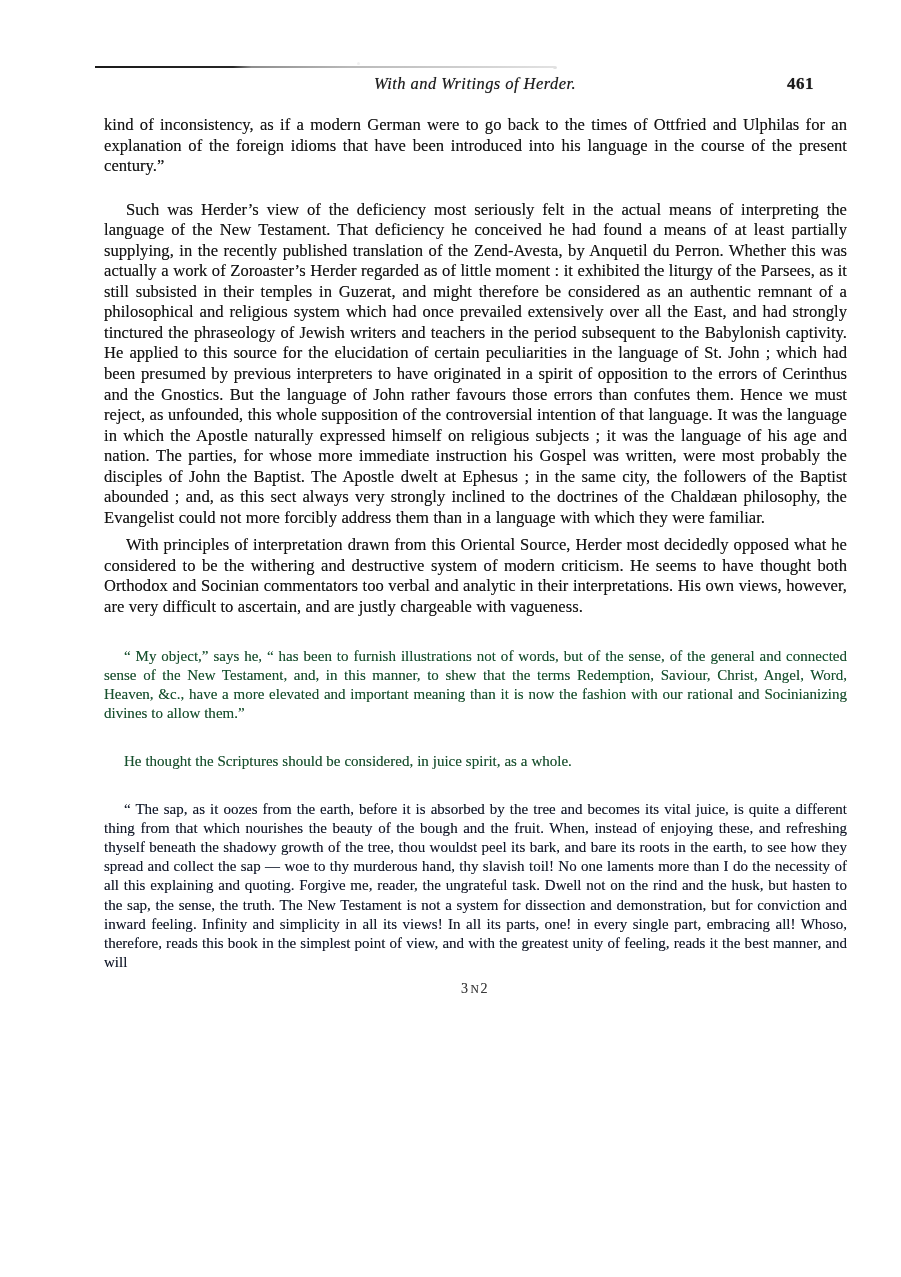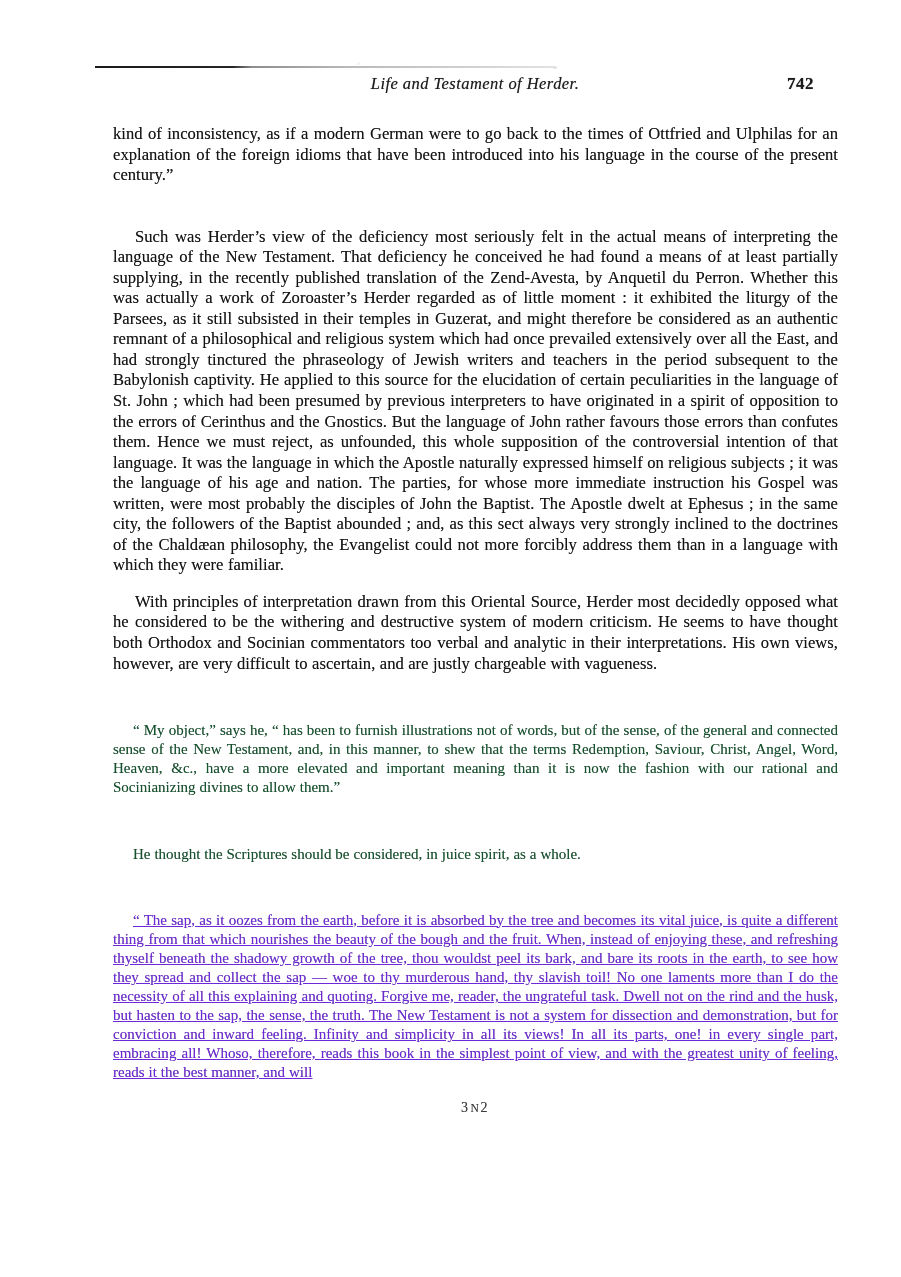--- a/index.html
+++ b/index.html
@@ -79,21 +79,21 @@
 
   
   .column {
     position: absolute;
     left: 97px;
     top: 108px;
     width: 757px;
   }
 
   p {
-    margin: 16px;
+    margin: 7px;
     text-align: justify;
     text-justify: inter-word;
     hyphens: none;
   }
 
   
   .body-p {
     font-size: 16.6px;
     line-height: 20.55px;
     letter-spacing: 0.02px;
@@ -107,21 +107,21 @@
   
   .quote-p {
     font-size: 15.0px;
     line-height: 19.1px;
     letter-spacing: 0.01px;
     word-spacing: 0.15px;
     color: #14532d;
     text-indent: 20px;
     text-shadow: 0 0 0.5px rgba(0,0,0,0.4);
   }
-  .quote-p.lighter { color: #6d28d9; text-decoration: underline; }
+  .quote-p.lighter { color: #0f172a; }
 
   .gap-sm { height: 9px; }
   .gap-md { height: 15px; }
 
   
   .signature {
     margin-top: 1px;
     text-align: center;
     font-size: 14px;
     letter-spacing: 2.6px;
@@ -147,22 +147,22 @@
 <body>
 
 <div class="page">
 
   <div class="blotch" style="left:357px;top:62px;width:3px;height:3px;"></div>
   <div class="blotch" style="left:553px;top:66px;width:4px;height:3px;opacity:.12;"></div>
 
   <div class="head-zone">
     <div class="head-rule"></div>
     <div class="head-line">
-      <div class="running-head">Life and Testament of Herder.</div>
-      <div class="folio">742</div>
+      <div class="running-head">With and Writings of Herder.</div>
+      <div class="folio">461</div>
     </div>
   </div>
 
   <div class="column">
 
     <p class="body-p flush">kind of inconsistency, as if a modern German were to go back to the times of Ottfried and Ulphilas for an explanation of the foreign idioms that have been introduced into his language in the course of the present century.”</p>
 
     <div class="gap-sm"></div>
 
     <p class="body-p indent">Such was Herder’s view of the deficiency most seriously felt in the actual means of interpreting the language of the New Testament. That deficiency he conceived he had found a means of at least partially supplying, in the recently published translation of the Zend-Avesta, by Anquetil du Perron. Whether this was actually a work of Zoroaster’s Herder regarded as of little moment : it exhibited the liturgy of the Parsees, as it still subsisted in their temples in Guzerat, and might therefore be considered as an authentic remnant of a philosophical and religious system which had once prevailed extensively over all the East, and had strongly tinctured the phraseology of Jewish writers and teachers in the period subsequent to the Babylonish captivity. He applied to this source for the elucidation of certain peculiarities in the language of St. John ; which had been presumed by previous interpreters to have originated in a spirit of opposition to the errors of Cerinthus and the Gnostics. But the language of John rather favours those errors than confutes them. Hence we must reject, as unfounded, this whole supposition of the controversial intention of that language. It was the language in which the Apostle naturally expressed himself on religious subjects ; it was the language of his age and nation. The parties, for whose more immediate instruction his Gospel was written, were most probably the disciples of John the Baptist. The Apostle dwelt at Ephesus ; in the same city, the followers of the Baptist abounded ; and, as this sect always very strongly inclined to the doctrines of the Chaldæan philosophy, the Evangelist could not more forcibly address them than in a language with which they were familiar.</p>

